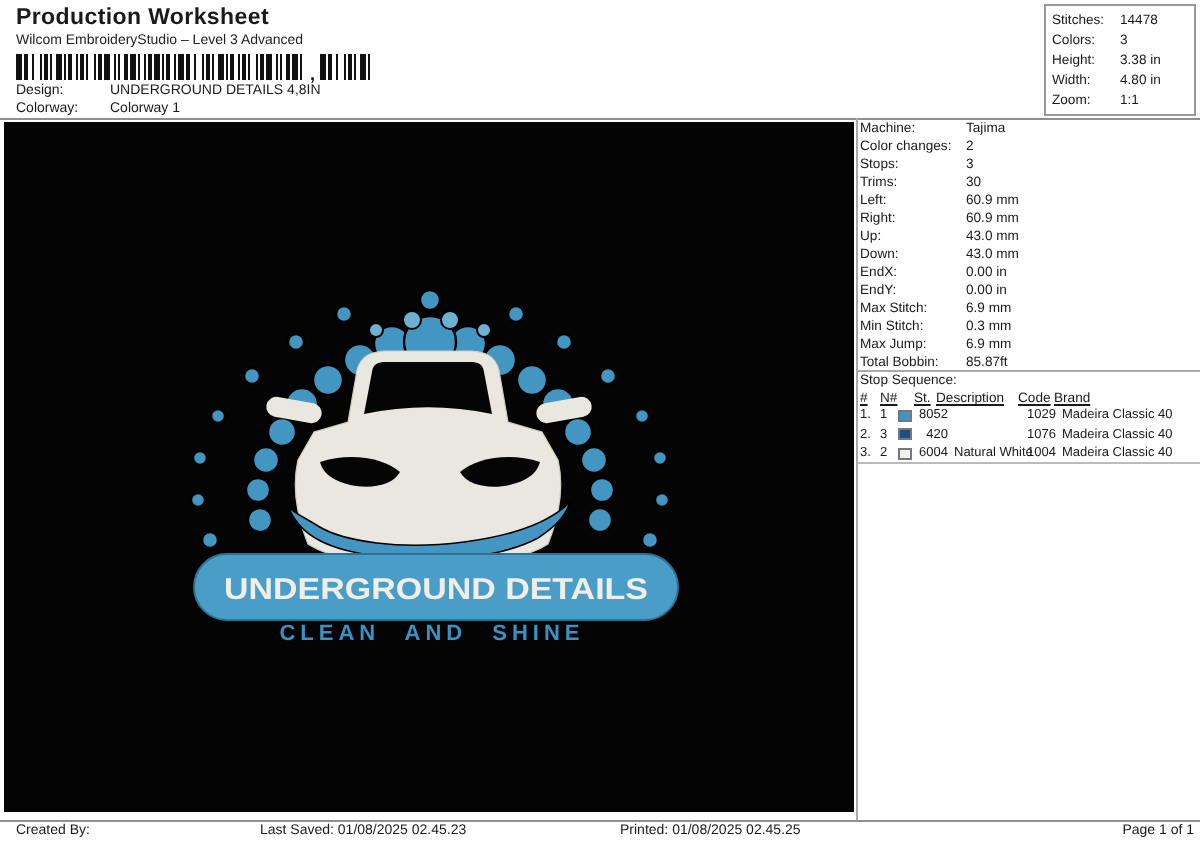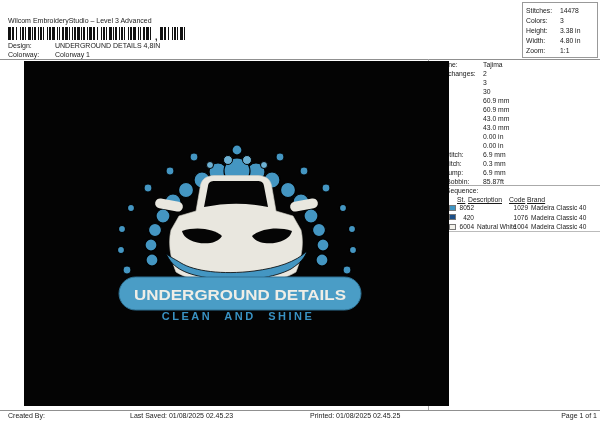--- a/index.html
+++ b/index.html
@@ -27,30 +27,31 @@
   .seq-h{position:absolute;top:196px;font-size:6.8px;text-decoration:underline;}
   .seq-row{position:absolute;left:430px;width:170px;display:flex;font-size:6.5px;align-items:center;}
   .seq-row .c-num{width:10px;}
   .seq-row .c-n{width:9px;}
   .seq-row .c-sw{width:7px;height:6px;border:1px solid #777;margin-right:2px;box-sizing:border-box;}
   .seq-row .c-st{width:16px;text-align:right;}
   .seq-row .c-desc{margin-left:3px;width:36px;white-space:nowrap;}
   .seq-row .c-code{width:15px;text-align:right;}
   .seq-row .c-brand{margin-left:3px;white-space:nowrap;}
   
-  .canvas{left:2px;top:61px;width:425px;height:345px;background:#040404;margin-left:22px;}
+  .canvas{left:2px;top:61px;width:425px;height:345px;background:#040404;}
   svg text{font-family:"Liberation Sans","DejaVu Sans",sans-serif;}
   
   .foot{top:412px;font-size:7px;}
 </style>
 </head>
 <body>
 
 <div class="page">
 
+  <div class="abs title">Production Worksheet</div>
   <div class="abs subtitle">Wilcom EmbroideryStudio – Level 3 Advanced</div>
   <div class="abs barcode">
       <div style="flex: 0 0 auto; width: 3px; height: 13px; background: rgb(17, 17, 17);"></div>
       <div style="flex: 0 0 auto; width: 1px; height: 13px;"></div>
       <div style="flex: 0 0 auto; width: 2px; height: 13px; background: rgb(17, 17, 17);"></div>
       <div style="flex: 0 0 auto; width: 2px; height: 13px;"></div>
       <div style="flex: 0 0 auto; width: 1px; height: 13px; background: rgb(17, 17, 17);"></div>
       <div style="flex: 0 0 auto; width: 3px; height: 13px;"></div>
       <div style="flex: 0 0 auto; width: 1px; height: 13px; background: rgb(17, 17, 17);"></div>
       <div style="flex: 0 0 auto; width: 1px; height: 13px;"></div>

